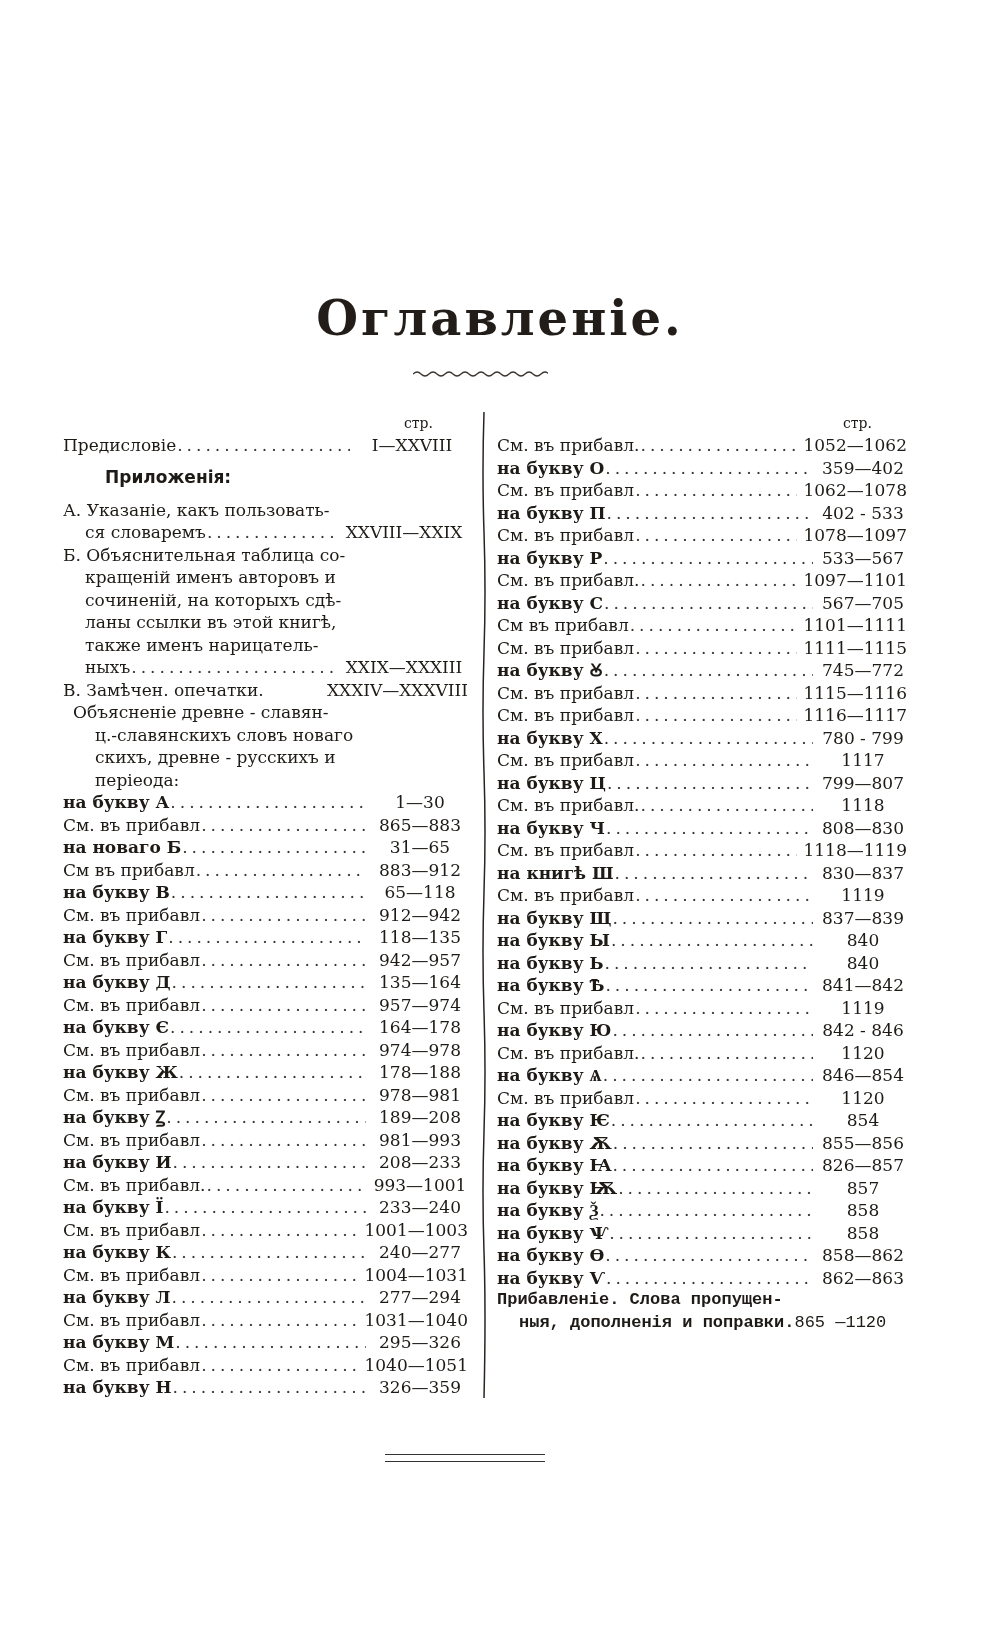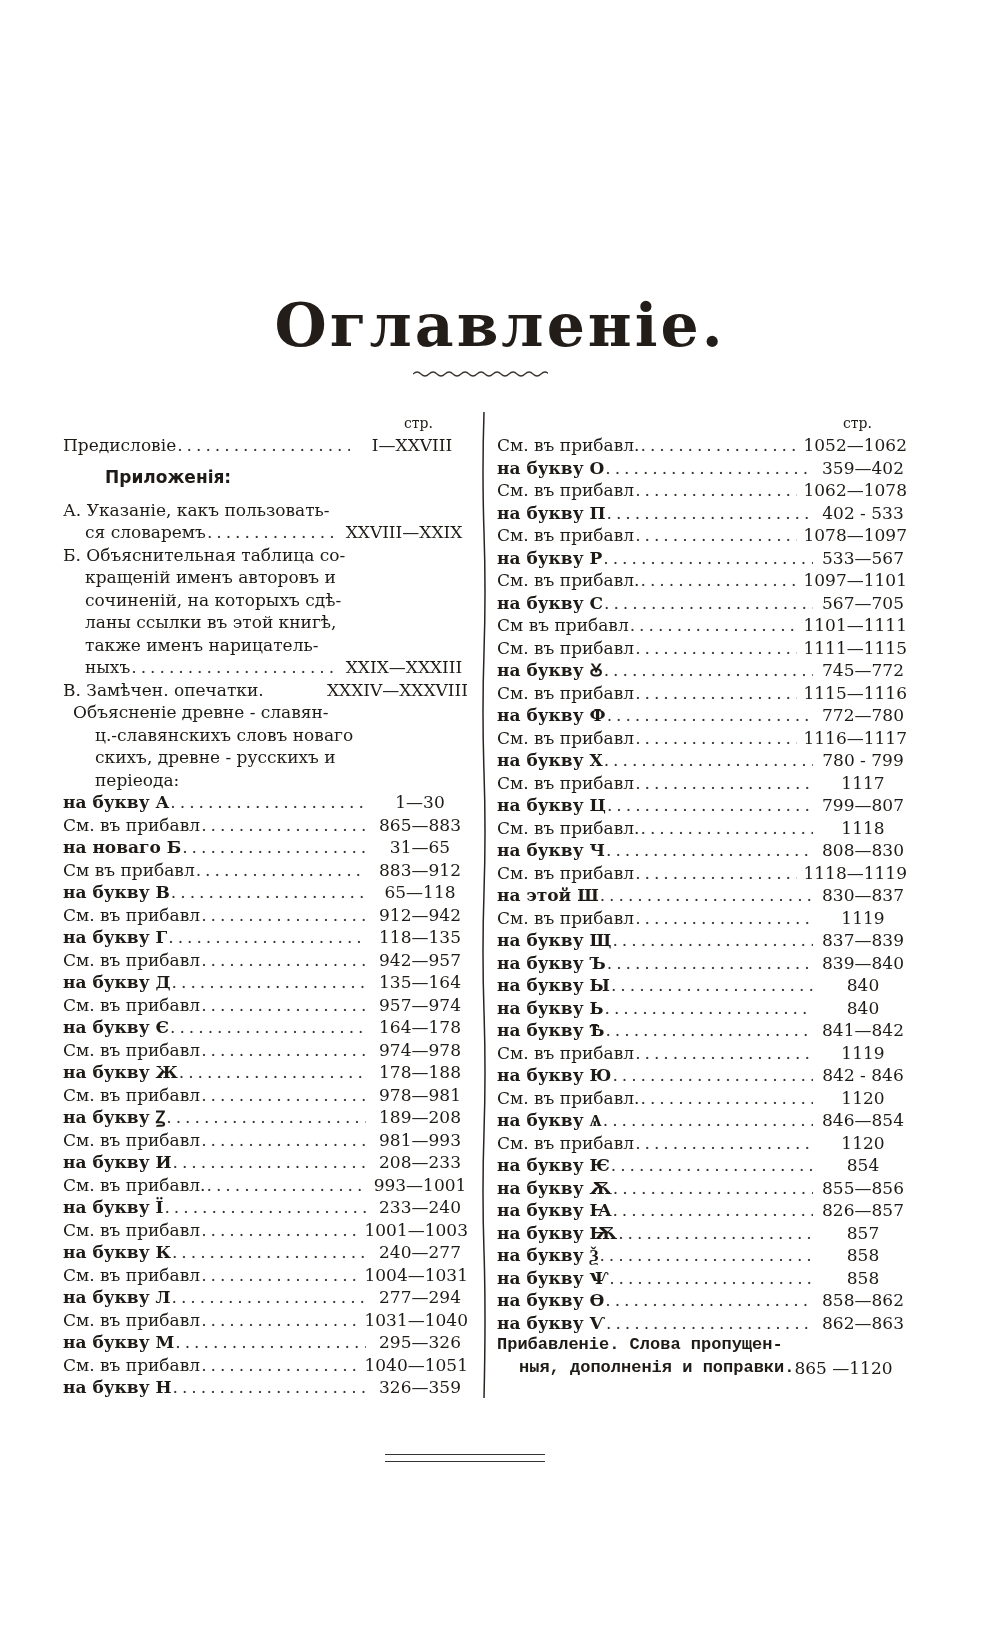--- a/index.html
+++ b/index.html
@@ -2,21 +2,21 @@
 <html><head>
 <meta charset="utf-8">
 <style>
   html, body { margin: 0; padding: 0; }
   body {
     width: 1000px; height: 1638px; background: #ffffff; color: #1e1a16;
     font-family: "DejaVu Serif", "Liberation Serif", serif; position: relative; overflow: hidden;
   }
   .title {
     position: absolute; top: 290px; left: 0; width: 1000px; text-align: center;
-    font-family: "DejaVu Serif", serif; font-weight: bold; font-size: 60px; letter-spacing: 3px; color: #221d19;
+    font-family: "DejaVu Serif", serif; font-weight: bold; font-size: 48px; letter-spacing: 3px; color: #221d19;
   }
   .wavy {
     position: absolute; top: 370px; left: 413px; width: 135px; height: 8px;
   }
   .col { position: absolute; top: 412px; font-size: 17px; line-height: 22.5px; }
   .col.left { left: 63px; width: 405px; }
   .col.right { left: 497px; width: 410px; }
   .divider {
     position: absolute; left: 483px; top: 412px; width: 2px; height: 986px;
   }
@@ -292,25 +292,20 @@
         <span class="lbl bold">на букву Ꙋ</span>
         <span class="dots"></span>
         <span class="pg">745—772</span>
       </div>
       <div class="row">
         <span class="lbl">См. въ прибавл</span>
         <span class="dots"></span>
         <span class="pg">1115—1116</span>
       </div>
       <div class="row">
-        <span class="lbl bold">на букву Ф</span>
-        <span class="dots"></span>
-        <span class="pg">772—780</span>
-      </div>
-      <div class="row">
         <span class="lbl">См. въ прибавл</span>
         <span class="dots"></span>
         <span class="pg">1116—1117</span>
       </div>
       <div class="row">
         <span class="lbl bold">на букву Х</span>
         <span class="dots"></span>
         <span class="pg">780 - 799</span>
       </div>
       <div class="row">
@@ -332,38 +327,33 @@
         <span class="lbl bold">на букву Ч</span>
         <span class="dots"></span>
         <span class="pg">808—830</span>
       </div>
       <div class="row">
         <span class="lbl">См. въ прибавл</span>
         <span class="dots"></span>
         <span class="pg">1118—1119</span>
       </div>
       <div class="row">
-        <span class="lbl bold">на этой Ш</span>
+        <span class="lbl bold">на книгѣ Ш</span>
         <span class="dots"></span>
         <span class="pg">830—837</span>
       </div>
       <div class="row">
         <span class="lbl">См. въ прибавл</span>
         <span class="dots"></span>
         <span class="pg">1119</span>
       </div>
       <div class="row">
         <span class="lbl bold">на букву Щ</span>
         <span class="dots"></span>
         <span class="pg">837—839</span>
-      </div>
-      <div class="row">
-        <span class="lbl bold">на букву Ъ</span>
-        <span class="dots"></span>
-        <span class="pg">839—840</span>
       </div>
       <div class="row">
         <span class="lbl bold">на букву Ы</span>
         <span class="dots"></span>
         <span class="pg">840</span>
       </div>
       <div class="row">
         <span class="lbl bold">на букву Ь</span>
         <span class="dots"></span>
         <span class="pg">840</span>
@@ -436,18 +426,18 @@
       <div class="row">
         <span class="lbl bold">на букву Ѵ</span>
         <span class="dots"></span>
         <span class="pg">862—863</span>
       </div>
     </div>
   <div>
     <div class="line sans" style="font-weight:bold;">Прибавленіе. Слова пропущен-</div>
     <div class="line justify indent">
       <span class="sans" style="font-weight:bold;">ныя, дополненія и поправки.</span>
-      <span style="padding-right:38px;">865 —1120</span>
+      <span style="padding-right:38px;font-family:Liberation Mono, monospace;">865 —1120</span>
     </div>
   </div>
 </div>
 
 <div class="bottom-rule"></div>
 
 </body></html>

